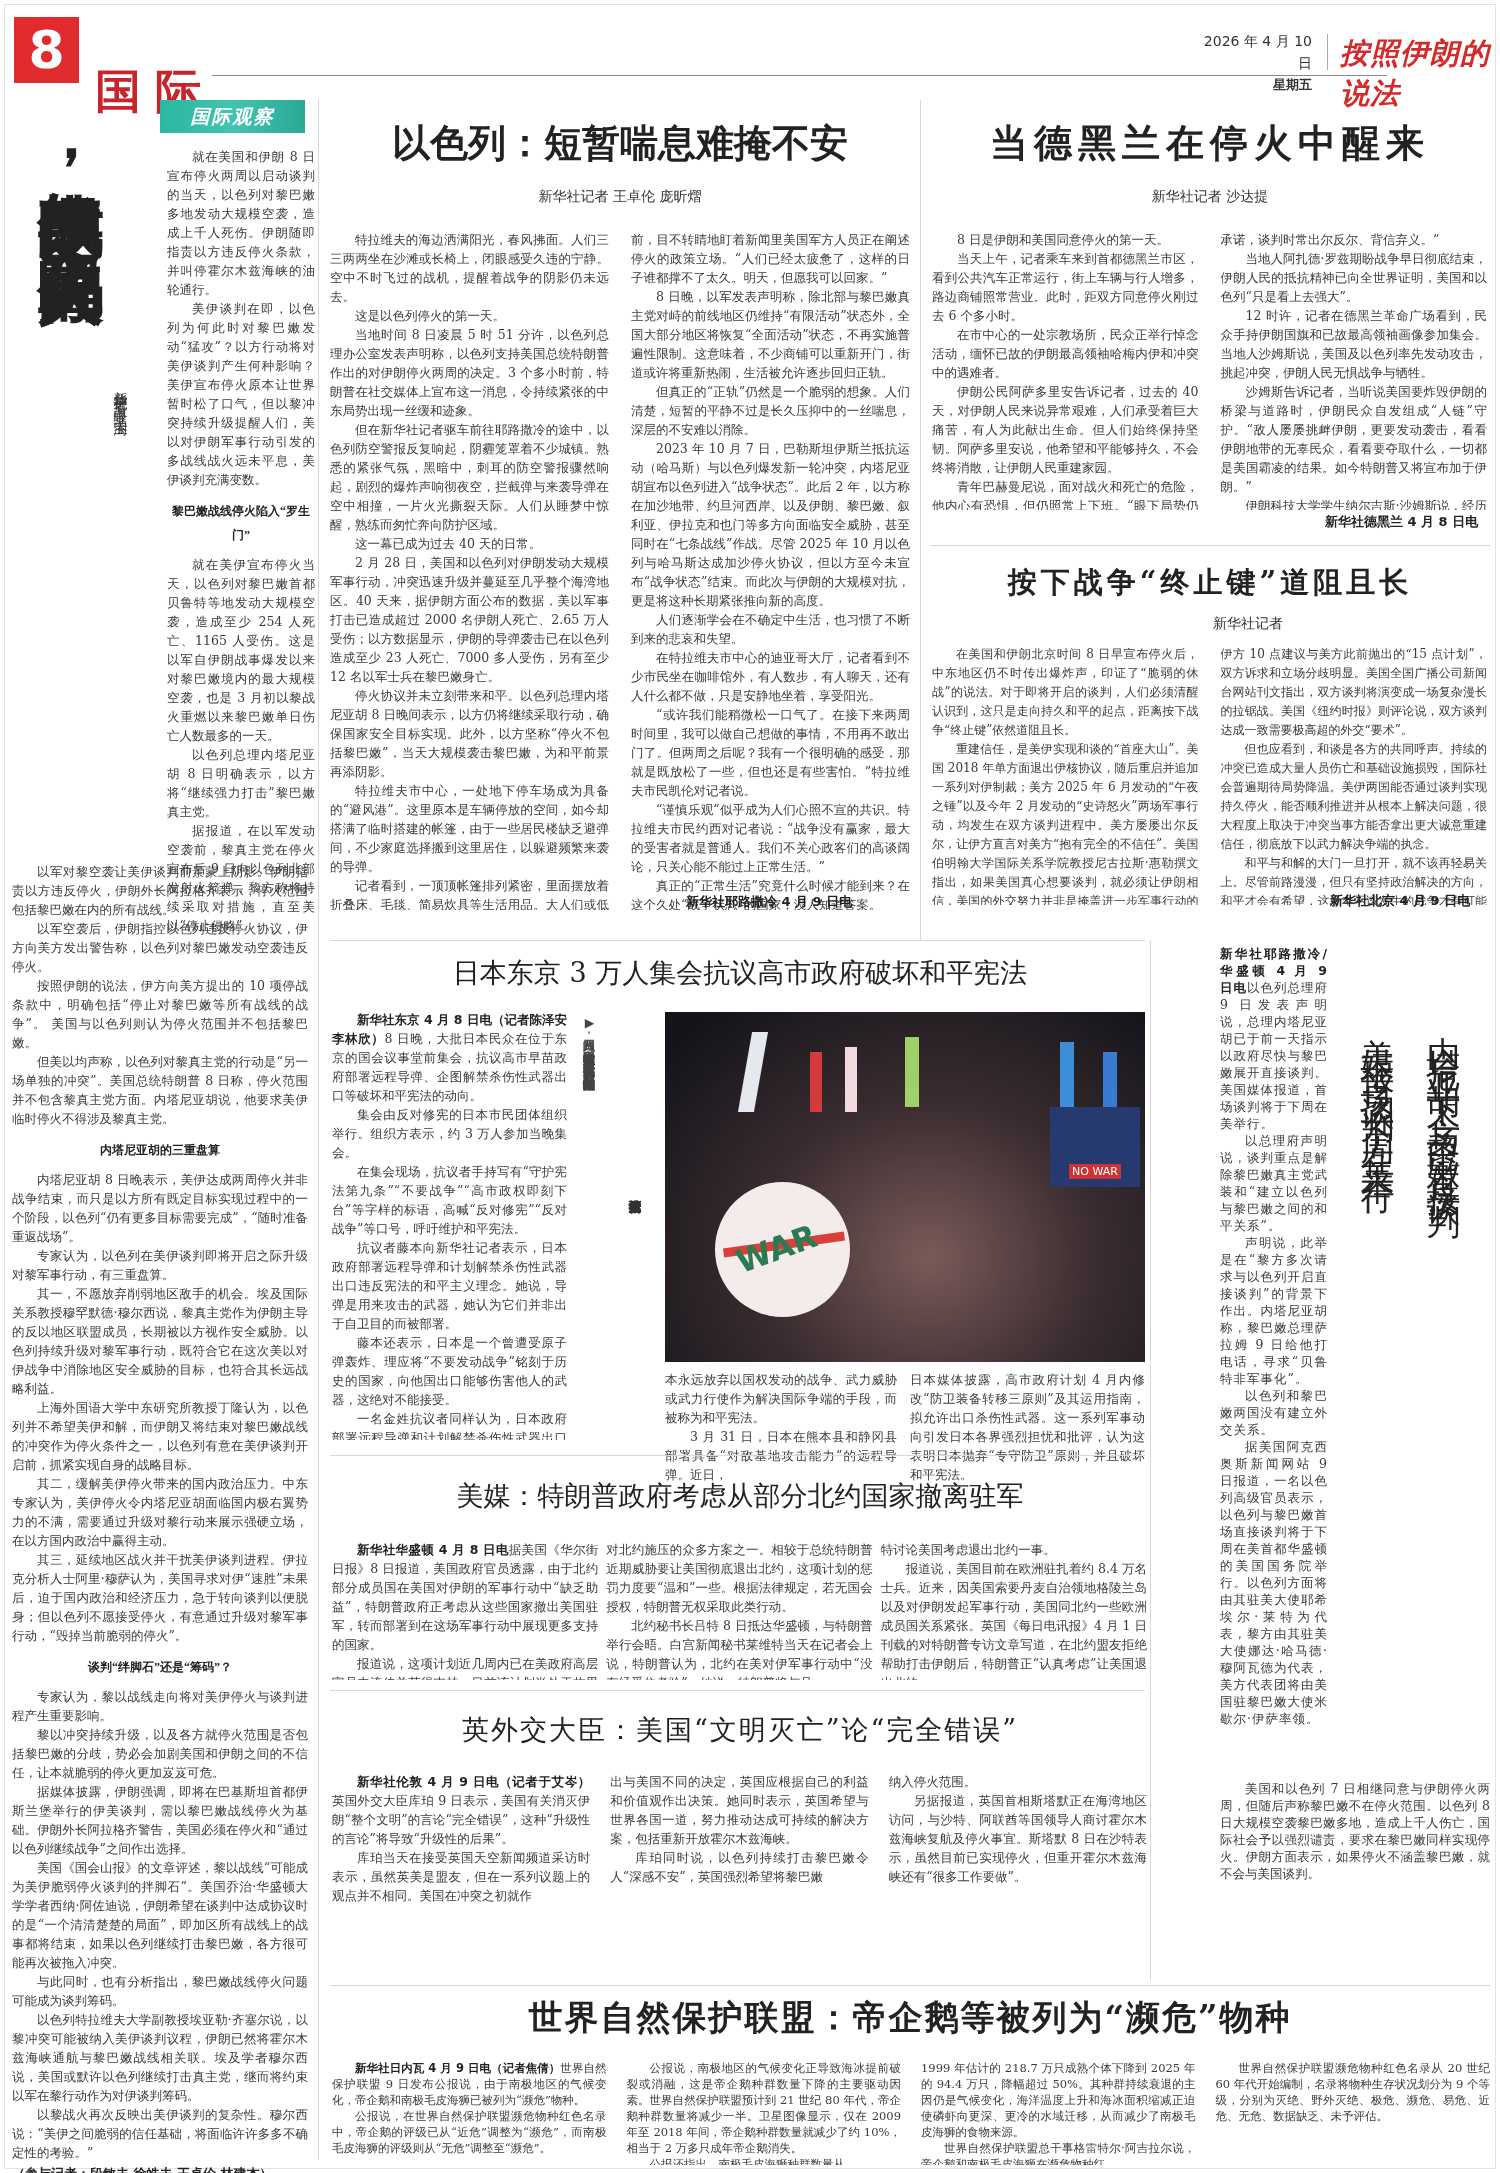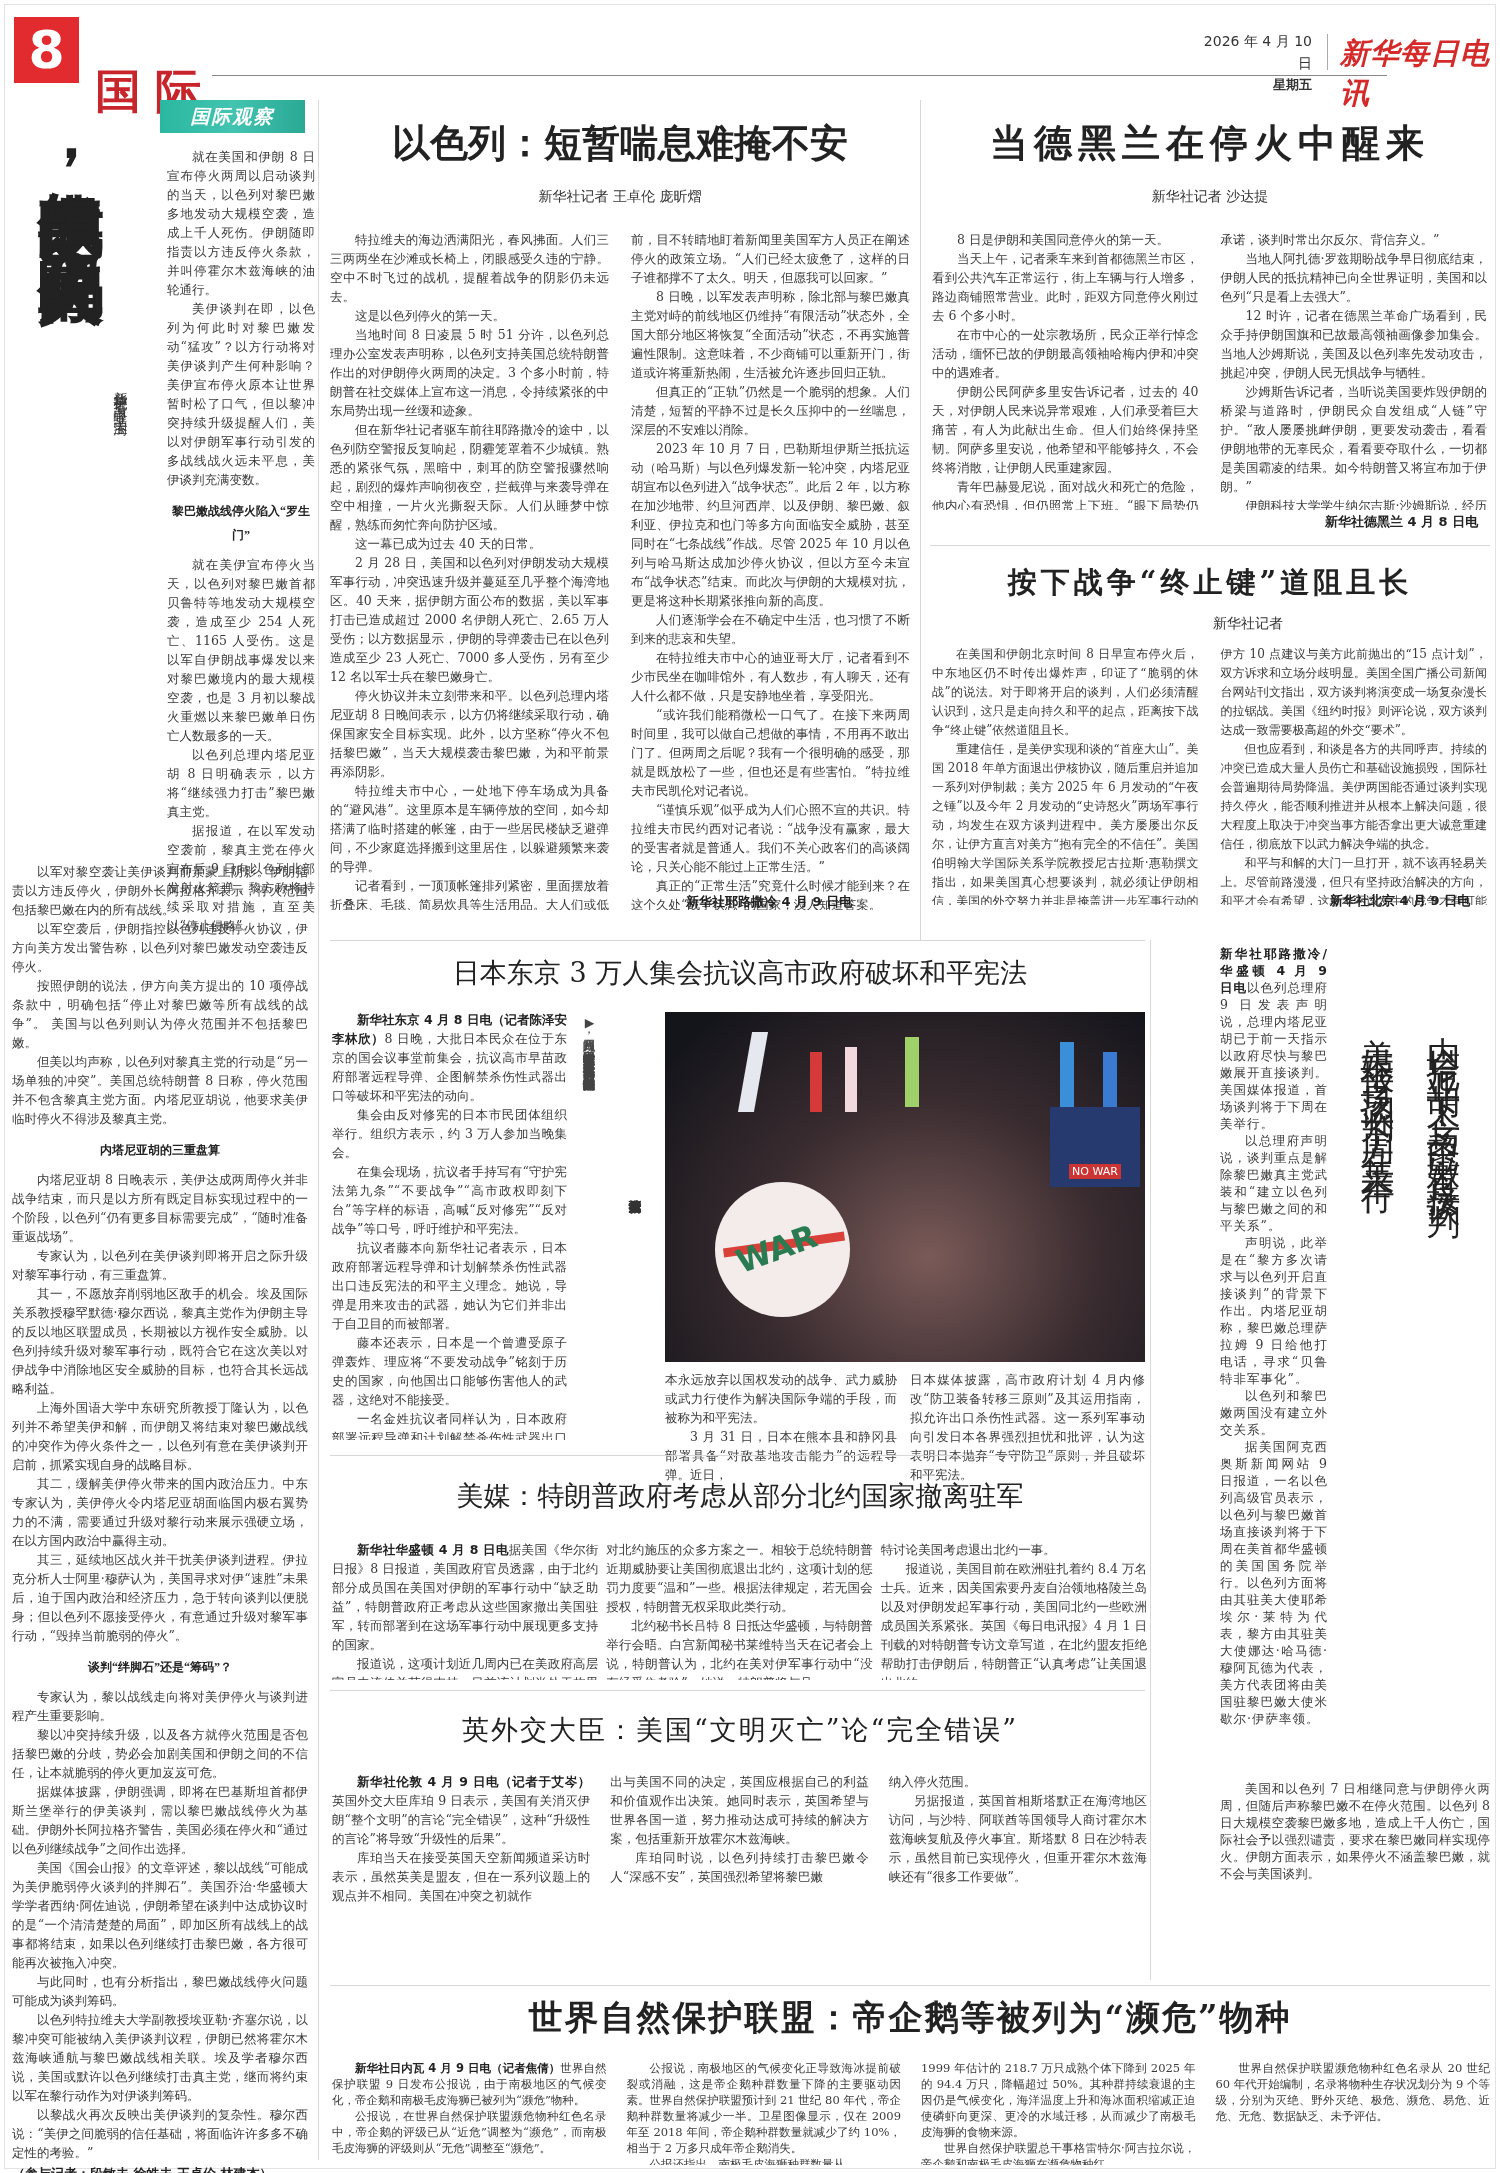--- a/index.html
+++ b/index.html
@@ -49,21 +49,21 @@
 <div class="page-border"></div>
 
 <div class="abs page-num">8</div>
 <div class="abs section-name">国际</div>
 <div class="abs mast-rule"></div>
 <div class="abs mast-date">
   <div>2026 年 4 月 10 日</div>
   <div class="d2">星期五</div>
 </div>
 <div class="abs mast-vbar"></div>
-<div class="abs mast-brand">新华每日电讯</div>
+<div class="abs mast-brand">按照伊朗的说法</div>
 
 <div class="abs badge">国际观察</div>
 <div class="abs vhead" style="left:32px;top:140px;height:700px;font-size:66px;line-height:80px;">伊朗战事，真的停火了吗？</div>
 <div class="abs vtext" style="left:112px;top:380px;font-size:14px;letter-spacing:2px;color:#333;height:200px;">新华社记者 申峰 吴宝澍</div>
 
 <div class="abs col-text" style="left:167px;top:147px;width:148px;">
   <p>就在美国和伊朗 8 日宣布停火两周以启动谈判的当天，以色列对黎巴嫩多地发动大规模空袭，造成上千人死伤。伊朗随即指责以方违反停火条款，并叫停霍尔木兹海峡的油轮通行。</p>
   <p>美伊谈判在即，以色列为何此时对黎巴嫩发动“猛攻”？以方行动将对美伊谈判产生何种影响？美伊宣布停火原本让世界暂时松了口气，但以黎冲突持续升级提醒人们，美以对伊朗军事行动引发的多战线战火远未平息，美伊谈判充满变数。</p>
   <div class="subhead">黎巴嫩战线停火陷入“罗生门”</div>
   <p>就在美伊宣布停火当天，以色列对黎巴嫩首都贝鲁特等地发动大规模空袭，造成至少 254 人死亡、1165 人受伤。这是以军自伊朗战事爆发以来对黎巴嫩境内的最大规模空袭，也是 3 月初以黎战火重燃以来黎巴嫩单日伤亡人数最多的一天。</p>

